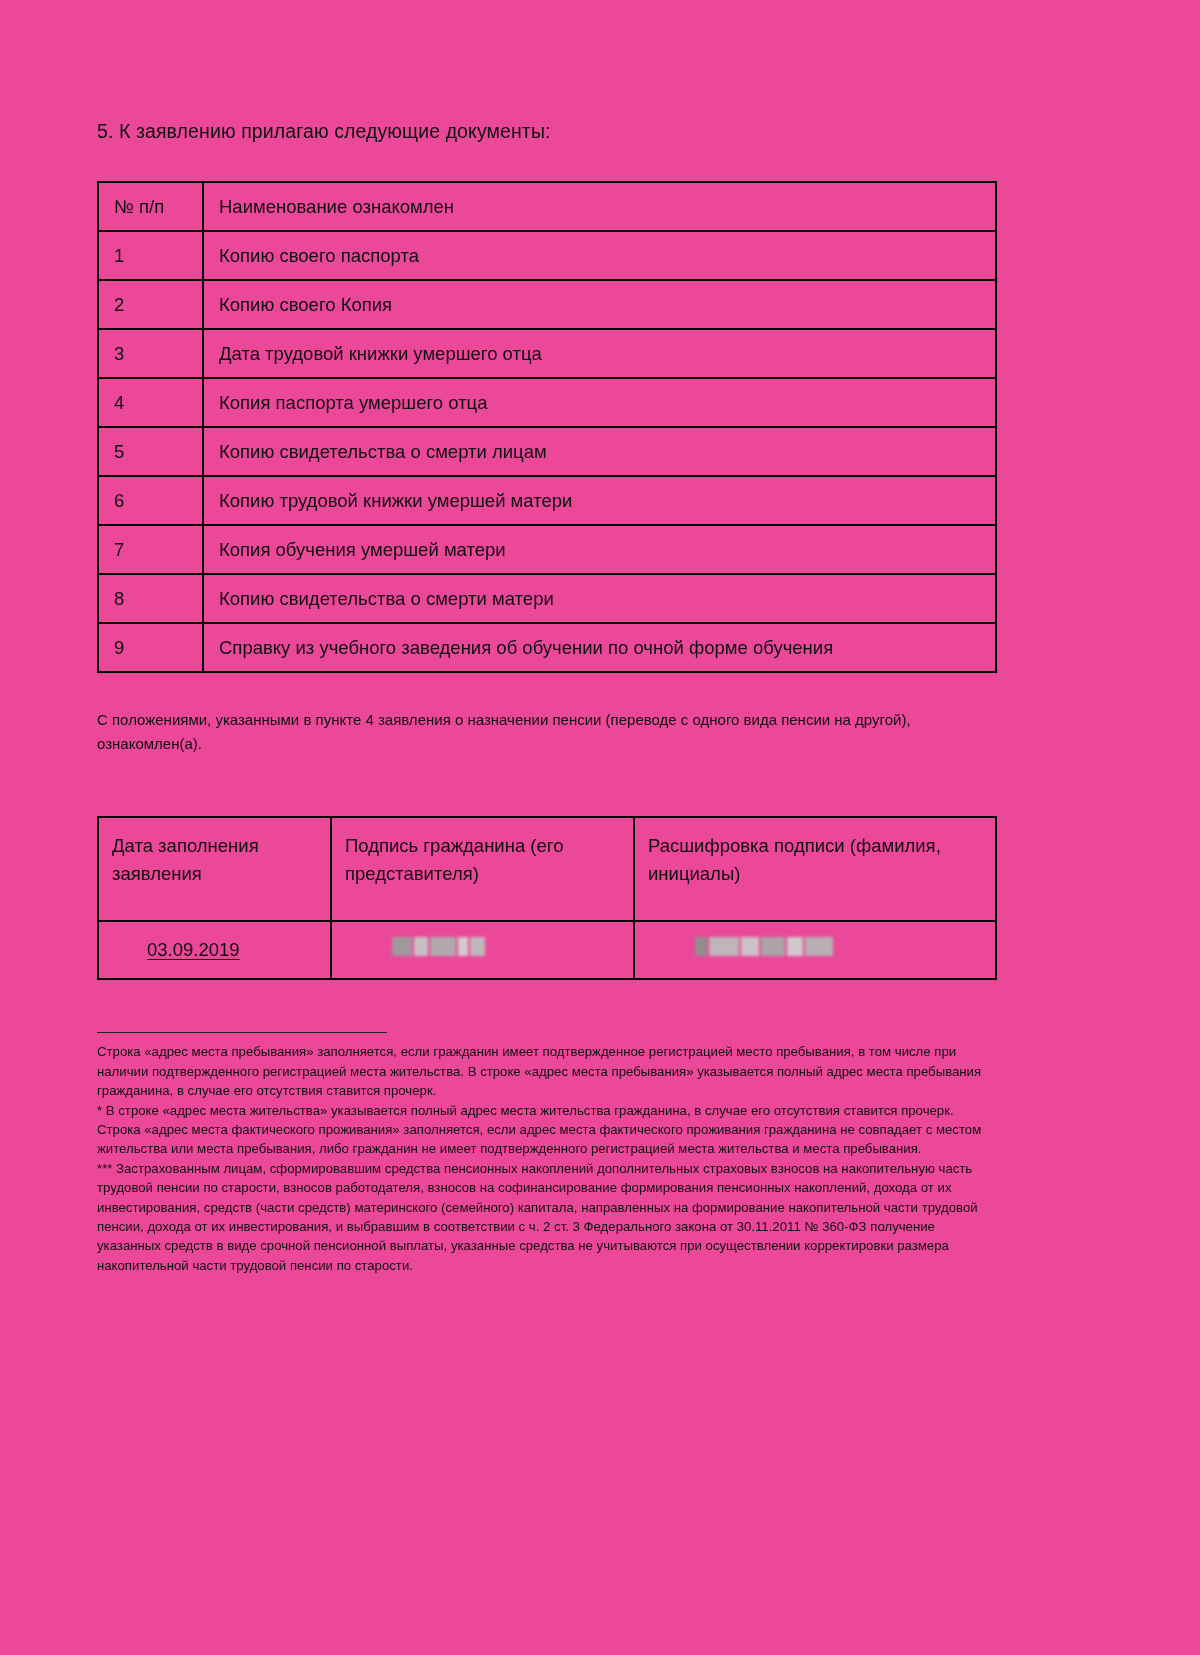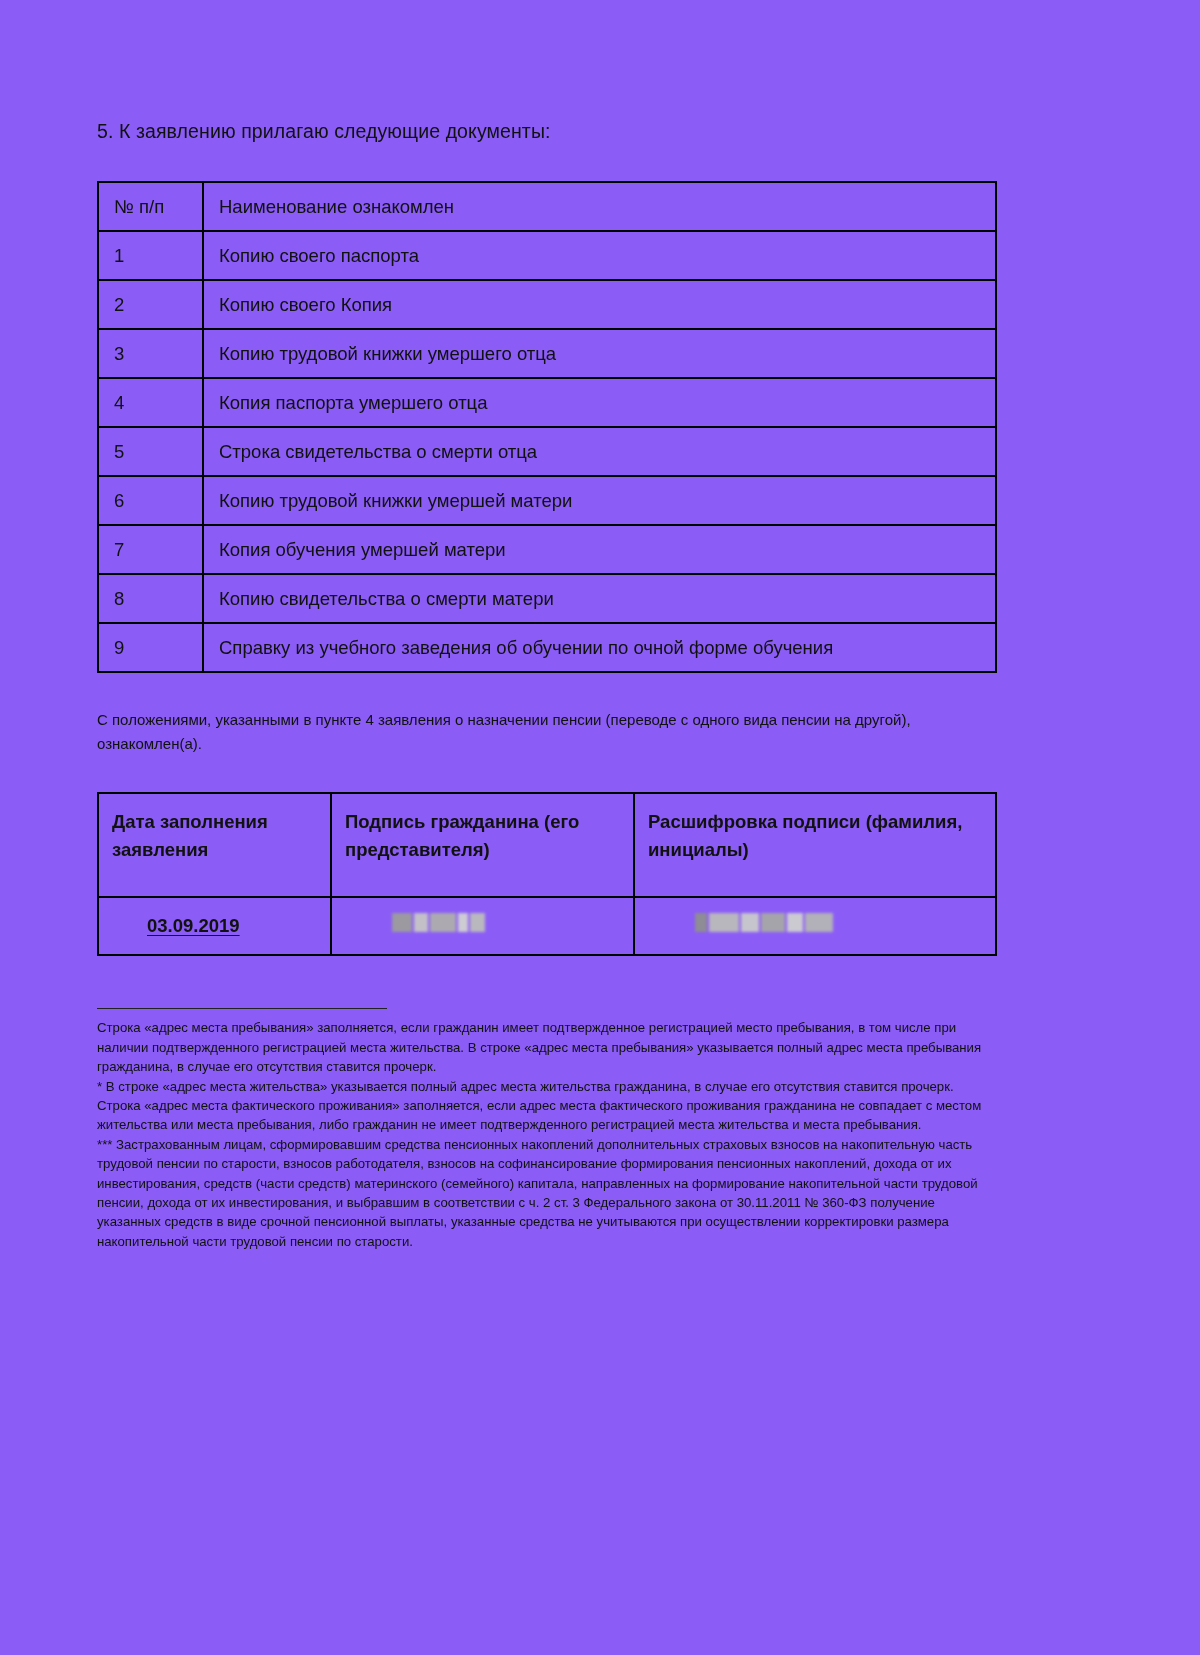--- a/index.html
+++ b/index.html
@@ -15,21 +15,21 @@
     color: #111111;
     position: relative;
     overflow: hidden;
   }
   .page {
     position: absolute;
     left: 0;
     top: 0;
     width: 1200px;
     height: 1655px;
-    background: #8b5cf6;
+    background: #ec4899;
   }
   .content {
     position: absolute;
     left: 97px;
     top: 0;
     width: 900px;
   }
 
   
   .section-heading {
@@ -63,25 +63,24 @@
   
   .consent {
     margin-top: 35px;
     font-size: 15px;
     line-height: 1.6;
     width: 895px;
   }
 
   
   .sign-table {
-    margin-top: 36px;
+    margin-top: 60px;
     border-collapse: collapse;
     width: 900px;
     table-layout: fixed;
-    font-weight: bold;
   }
   .sign-table td {
     border: 2px solid #000000;
     padding: 14px 0 0 13px;
     font-size: 18.5px;
     line-height: 1.5;
     vertical-align: top;
   }
   .sign-table td.c1 { width: 218px; }
   .sign-table td.c2 { width: 288px; }
@@ -146,29 +145,29 @@
         <tr>
           <td class="num-col">1</td>
           <td>Копию своего паспорта</td>
         </tr>
         <tr>
           <td class="num-col">2</td>
           <td>Копию своего Копия</td>
         </tr>
         <tr>
           <td class="num-col">3</td>
-          <td>Копию трудовой книжки умершего отца</td>
+          <td>Дата трудовой книжки умершего отца</td>
         </tr>
         <tr>
           <td class="num-col">4</td>
           <td>Копия паспорта умершего отца</td>
         </tr>
         <tr>
           <td class="num-col">5</td>
-          <td>Строка свидетельства о смерти отца</td>
+          <td>Копию свидетельства о смерти лицам</td>
         </tr>
         <tr>
           <td class="num-col">6</td>
           <td>Копию трудовой книжки умершей матери</td>
         </tr>
         <tr>
           <td class="num-col">7</td>
           <td>Копия обучения умершей матери</td>
         </tr>
         <tr>

